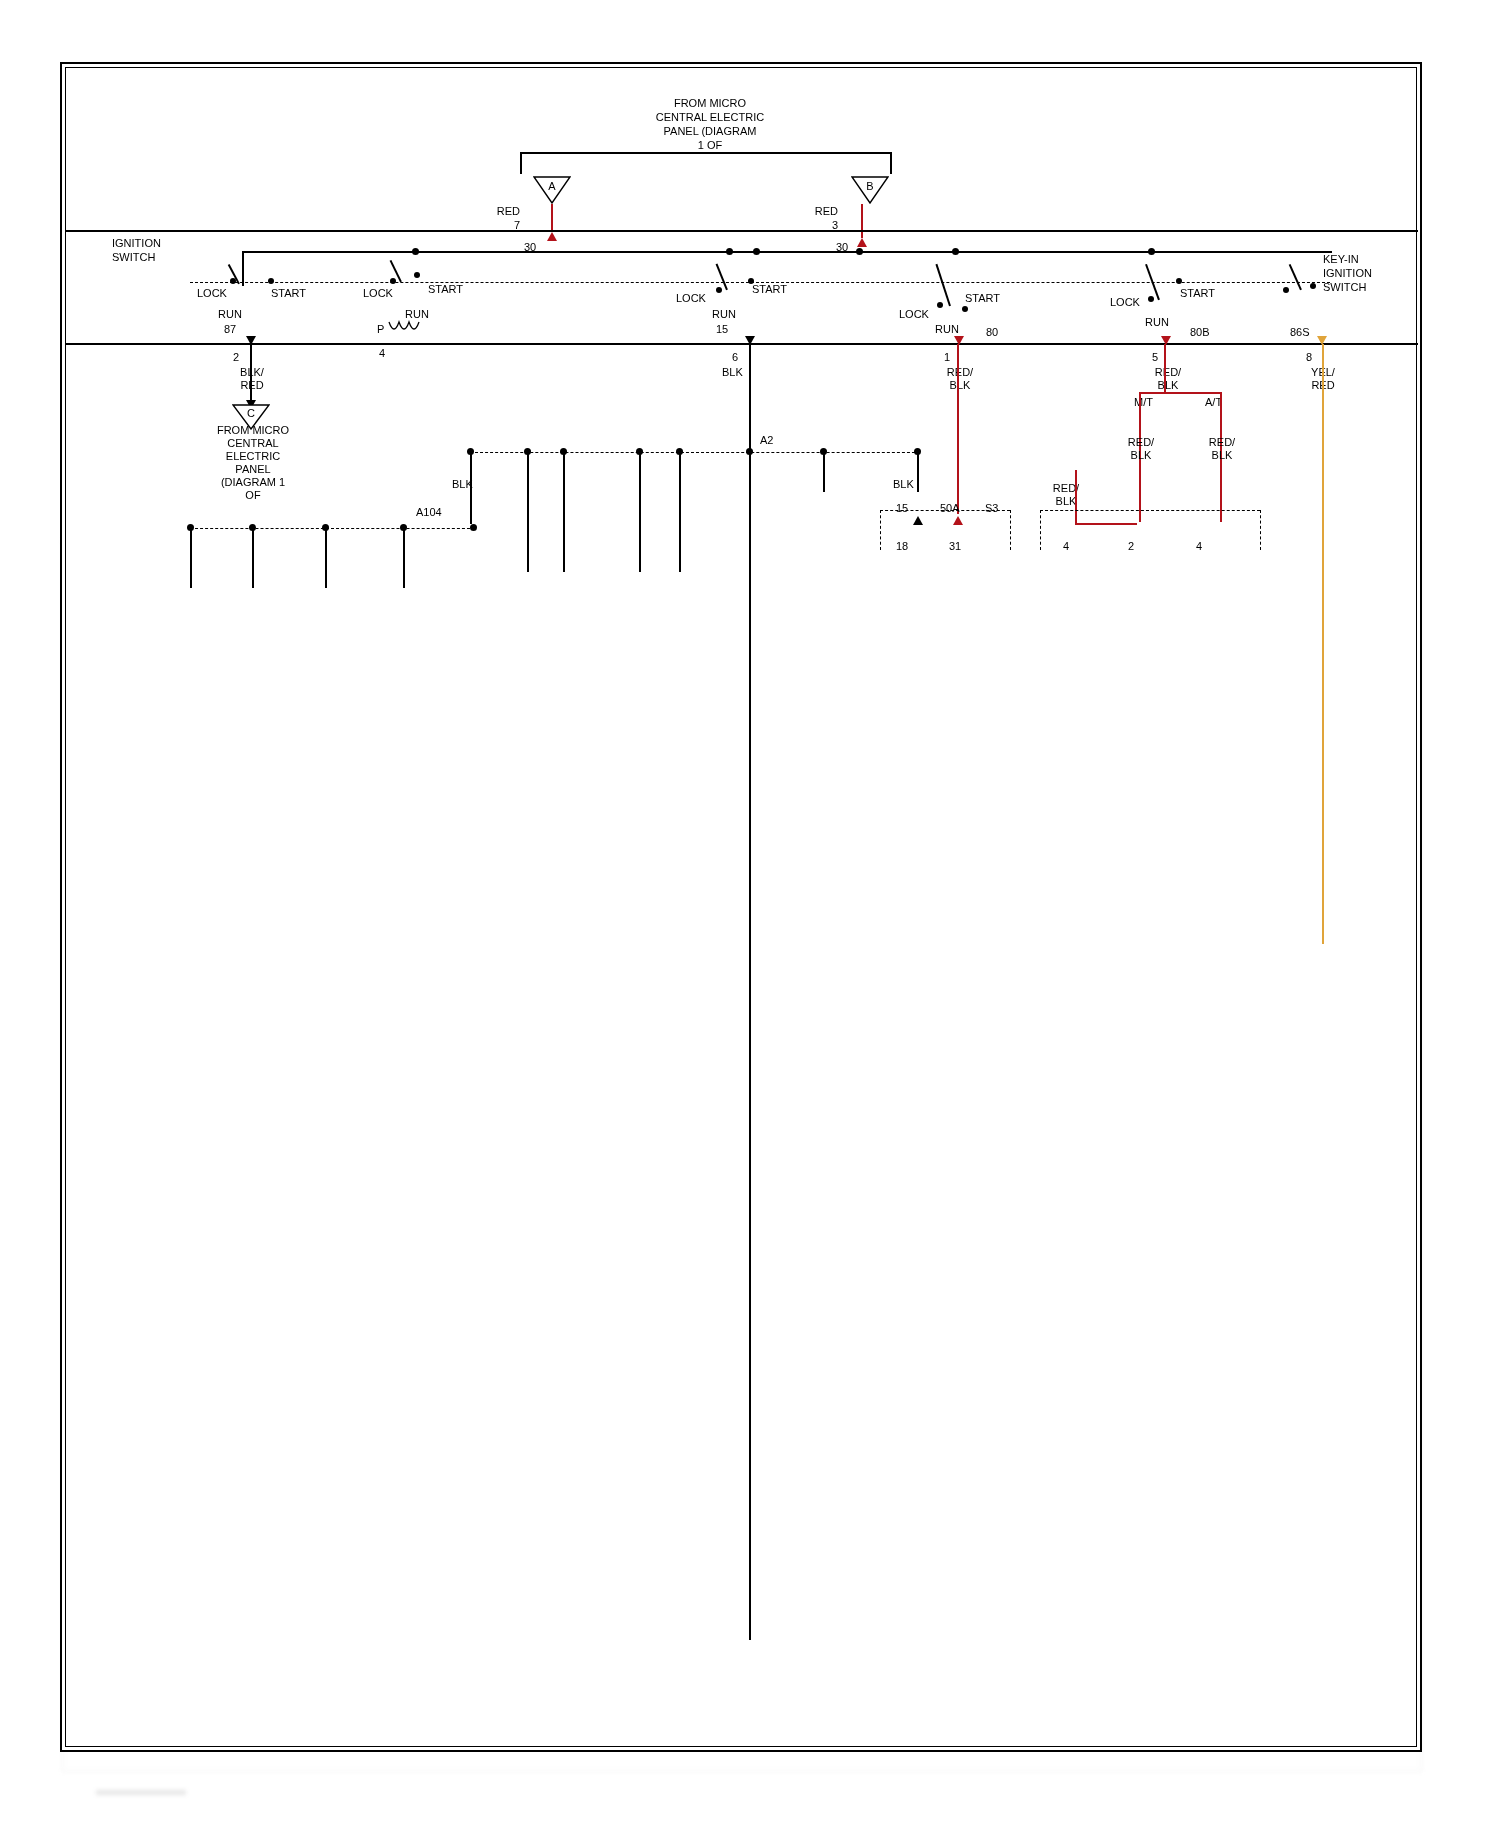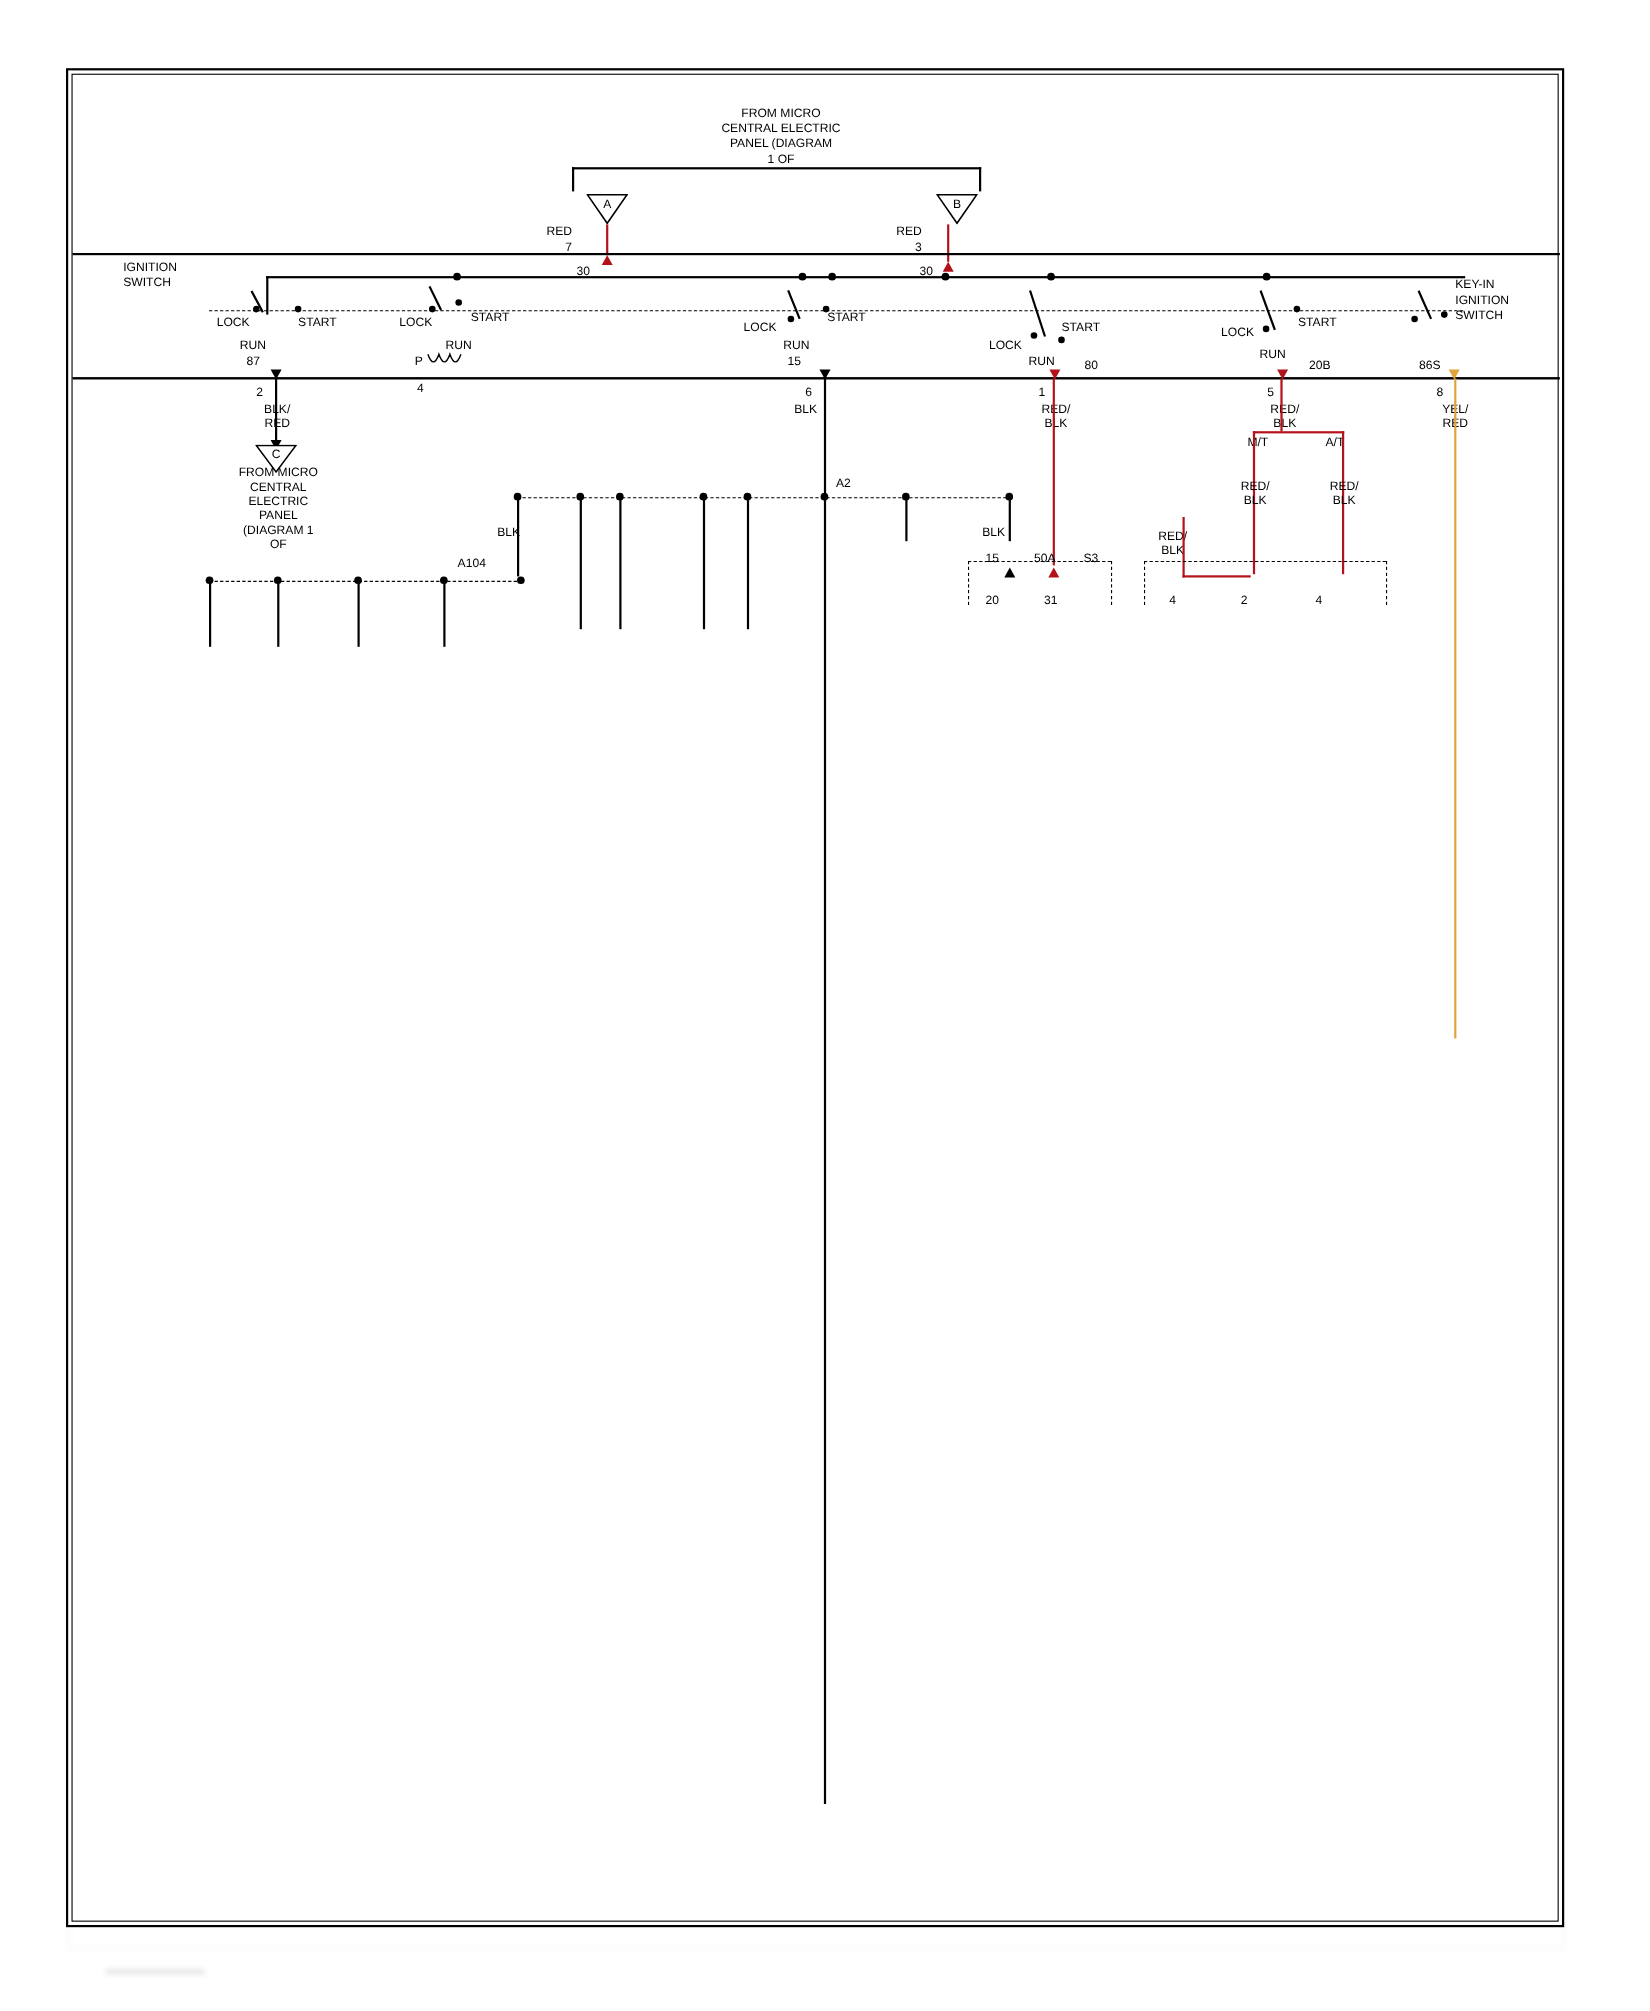--- a/index.html
+++ b/index.html
@@ -323,21 +323,21 @@
   <div class="dot sm" style="left:962px;top:306px;"></div>
   <div class="w" style="left:949px;top:262px;width:1.6px;height:44px;transform:rotate(-18deg);transform-origin:bottom;"></div>
   <div class="arrw-d red" style="left:954px;top:336px;"></div>
   <div class="t" style="left:944px;top:351px;">1</div>
   <div class="t c" style="left:920px;top:366px;width:80px;line-height:13px;">RED/<br>BLK</div>
   <div class="w wv red" style="left:957px;top:344px;width:2.4px;height:170px;"></div>
 
   <div class="t" style="left:1110px;top:296px;">LOCK</div>
   <div class="t" style="left:1180px;top:287px;">START</div>
   <div class="t" style="left:1145px;top:316px;">RUN</div>
-  <div class="t" style="left:1190px;top:326px;">20B</div>
+  <div class="t" style="left:1190px;top:326px;">80B</div>
   <div class="dot sm" style="left:1148px;top:296px;"></div>
   <div class="dot sm" style="left:1176px;top:278px;"></div>
   <div class="w" style="left:1158px;top:262px;width:1.6px;height:38px;transform:rotate(-20deg);transform-origin:bottom;"></div>
   <div class="arrw-d red" style="left:1161px;top:336px;"></div>
   <div class="t" style="left:1152px;top:351px;">5</div>
   <div class="t c" style="left:1128px;top:366px;width:80px;line-height:13px;">RED/<br>BLK</div>
   <div class="w wv red" style="left:1164px;top:344px;width:2.4px;height:48px;"></div>
 
   <div class="t" style="left:1290px;top:326px;">86S</div>
   <div class="dot sm" style="left:1283px;top:287px;"></div>
@@ -383,21 +383,21 @@
 
   <div class="t" style="left:893px;top:478px;">BLK</div>
   <div class="t" style="left:985px;top:502px;">S3</div>
   <div class="t" style="left:896px;top:502px;">15</div>
   <div class="t" style="left:940px;top:502px;">50A</div>
   <div class="arrw-u" style="left:913px;top:516px;"></div>
   <div class="arrw-u red" style="left:953px;top:516px;"></div>
   <div class="dash-h" style="left:880px;top:510px;width:130px;"></div>
   <div class="dash-v" style="left:880px;top:510px;height:40px;"></div>
   <div class="dash-v" style="left:1010px;top:510px;height:40px;"></div>
-  <div class="t" style="left:896px;top:540px;">20</div>
+  <div class="t" style="left:896px;top:540px;">18</div>
   <div class="t" style="left:949px;top:540px;">31</div>
 
   <div class="t" style="left:1134px;top:396px;">M/T</div>
   <div class="t" style="left:1205px;top:396px;">A/T</div>
   <div class="w wh red" style="left:1139px;top:392px;width:83px;height:2.4px;"></div>
   <div class="w wv red" style="left:1139px;top:392px;width:2.4px;height:130px;"></div>
   <div class="w wv red" style="left:1220px;top:392px;width:2.4px;height:130px;"></div>
   <div class="t c" style="left:1105px;top:436px;width:72px;line-height:13px;">RED/<br>BLK</div>
   <div class="t c" style="left:1186px;top:436px;width:72px;line-height:13px;">RED/<br>BLK</div>
   <div class="t c" style="left:1030px;top:482px;width:72px;line-height:13px;">RED/<br>BLK</div>

